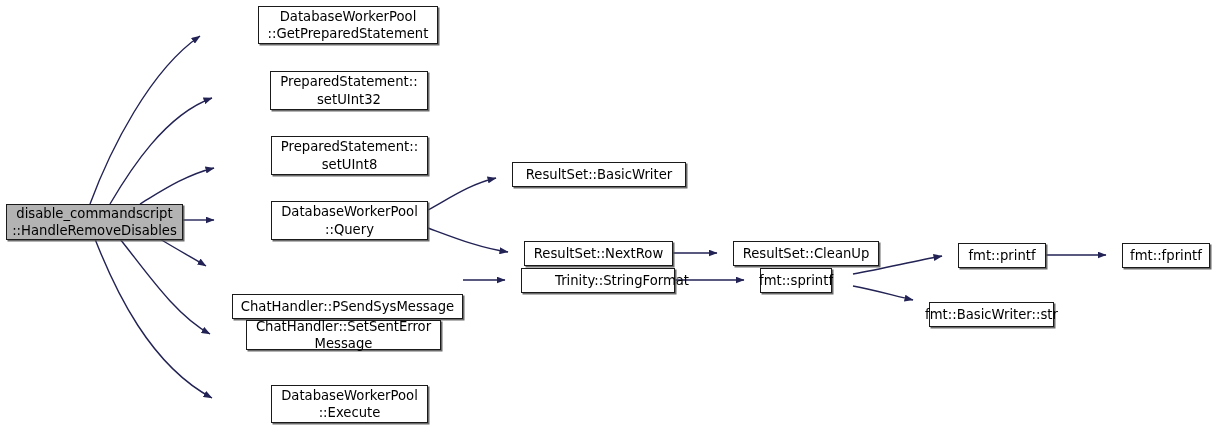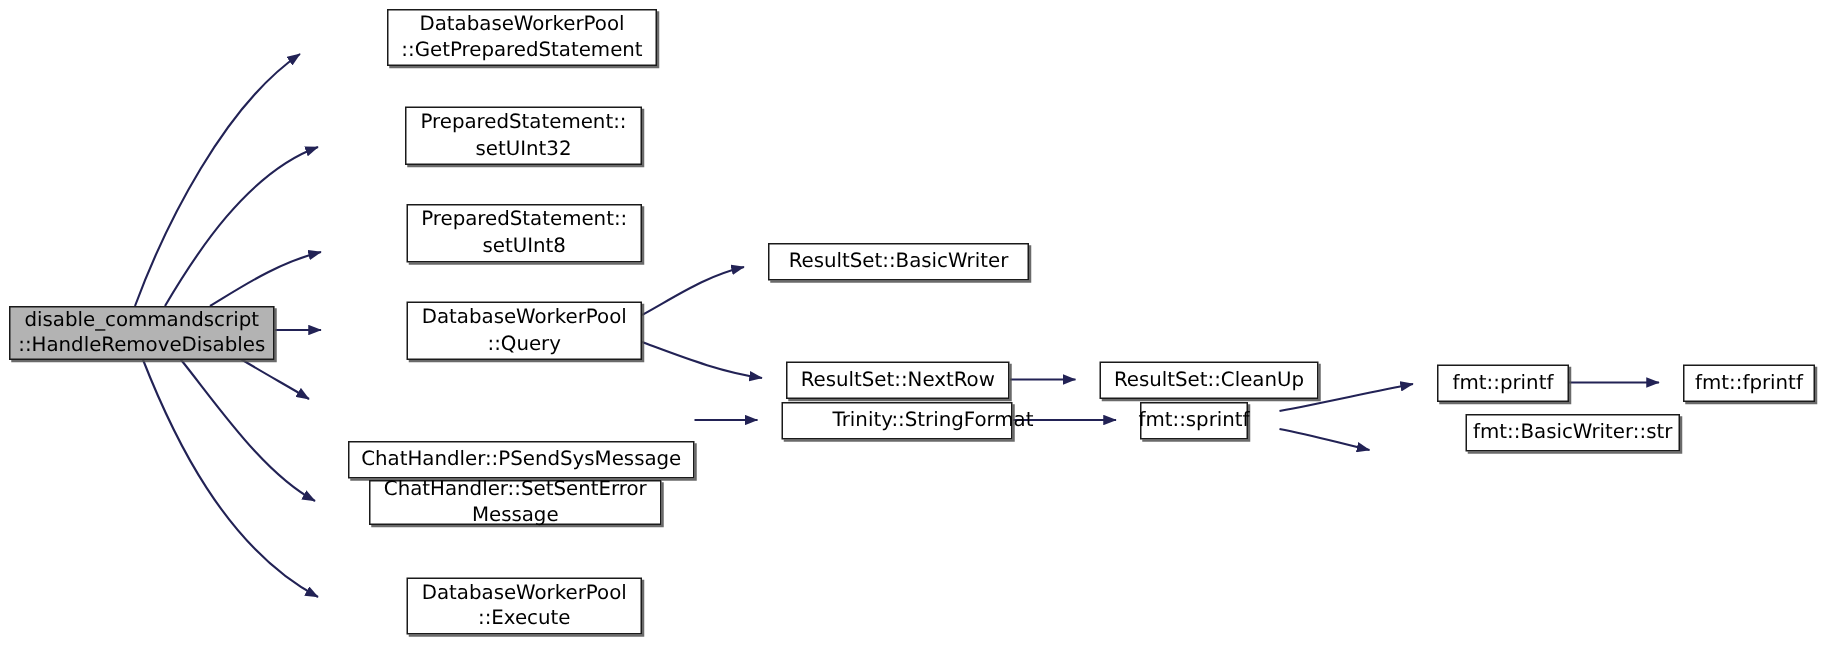--- a/index.html
+++ b/index.html
@@ -96,17 +96,17 @@
       <div class="node" style="left: 246px; top: 320px; width: 195px; height: 30px; background: rgb(255, 255, 255); border-color: rgb(26, 26, 26);"><span class="node-label">ChatHandler::SetSentError
 Message</span></div>
       <div class="node" style="left: 271px; top: 385px; width: 157px; height: 38px; background: rgb(255, 255, 255); border-color: rgb(26, 26, 26);"><span class="node-label">DatabaseWorkerPool
 ::Execute</span></div>
       <div class="node" style="left: 512px; top: 162px; width: 174px; height: 25px; background: rgb(255, 255, 255); border-color: rgb(26, 26, 26);"><span class="node-label">ResultSet::BasicWriter</span></div>
       <div class="node" style="left: 524px; top: 241px; width: 149px; height: 25px; background: rgb(255, 255, 255); border-color: rgb(26, 26, 26);"><span class="node-label">ResultSet::NextRow</span></div>
       <div class="node" style="left: 521px; top: 268px; width: 154px; height: 25px; background: rgb(255, 255, 255); border-color: rgb(26, 26, 26); padding-left: 48px;"><span class="node-label">Trinity::StringFormat</span></div>
       <div class="node" style="left: 733px; top: 241px; width: 146px; height: 25px; background: rgb(255, 255, 255); border-color: rgb(26, 26, 26);"><span class="node-label">ResultSet::CleanUp</span></div>
       <div class="node" style="left: 760px; top: 268px; width: 72px; height: 25px; background: rgb(255, 255, 255); border-color: rgb(26, 26, 26);"><span class="node-label">fmt::sprintf</span></div>
       <div class="node" style="left: 958px; top: 243px; width: 88px; height: 25px; background: rgb(255, 255, 255); border-color: rgb(26, 26, 26);"><span class="node-label">fmt::printf</span></div>
-      <div class="node" style="left: 929px; top: 276px; width: 143px; height: 25px; background: rgb(255, 255, 255); border-color: rgb(26, 26, 26); margin-left: 48px;"><span class="node-label">fmt::BasicWriter::str</span></div>
+      <div class="node" style="left: 929px; top: 302px; width: 125px; height: 25px; background: rgb(255, 255, 255); border-color: rgb(26, 26, 26);"><span class="node-label">fmt::BasicWriter::str</span></div>
       <div class="node" style="left: 1122px; top: 243px; width: 88px; height: 25px; background: rgb(255, 255, 255); border-color: rgb(26, 26, 26);"><span class="node-label">fmt::fprintf</span></div>
     </div>
 
 </div>
 
 </body></html>

